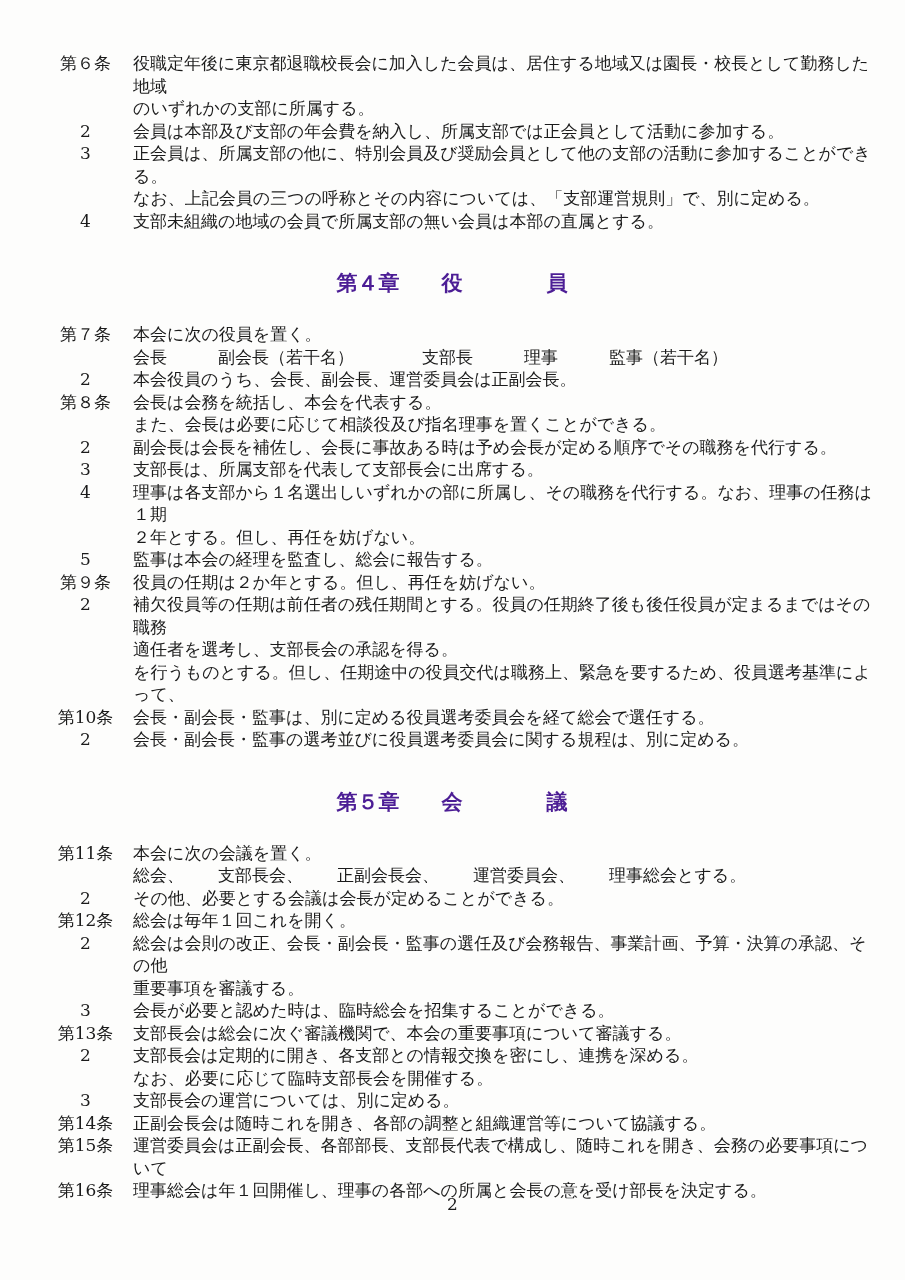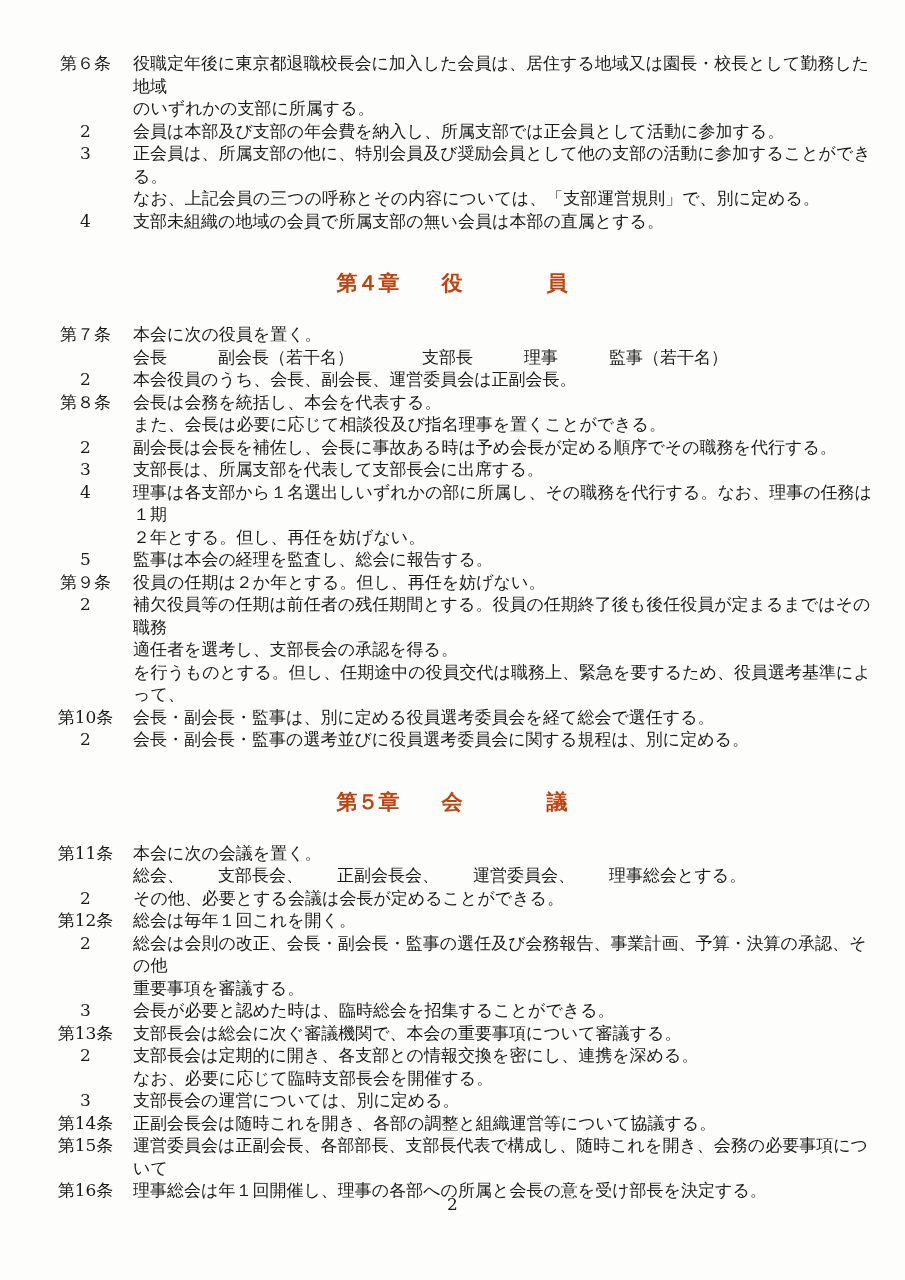--- a/index.html
+++ b/index.html
@@ -32,21 +32,21 @@
   .lbl { text-align:left; }
   .num { padding-right:17px; }
   .txt { flex:1; }
   .chapter {
     text-align:center;
     margin:39px 28px 28px 0;
     font-family:"Liberation Sans","DejaVu Sans",sans-serif;
     font-weight:bold;
     font-size:21px;
     line-height:24px;
-    color:#c2410c;
+    color:#4c1d95;
   }
   .pageno {
     position:absolute;
     top:1194px;
     left:0;
     width:905px;
     text-align:center;
     font-family:"DejaVu Serif","Liberation Serif",serif;
     font-size:17px;
     color:#1b1b1b;

